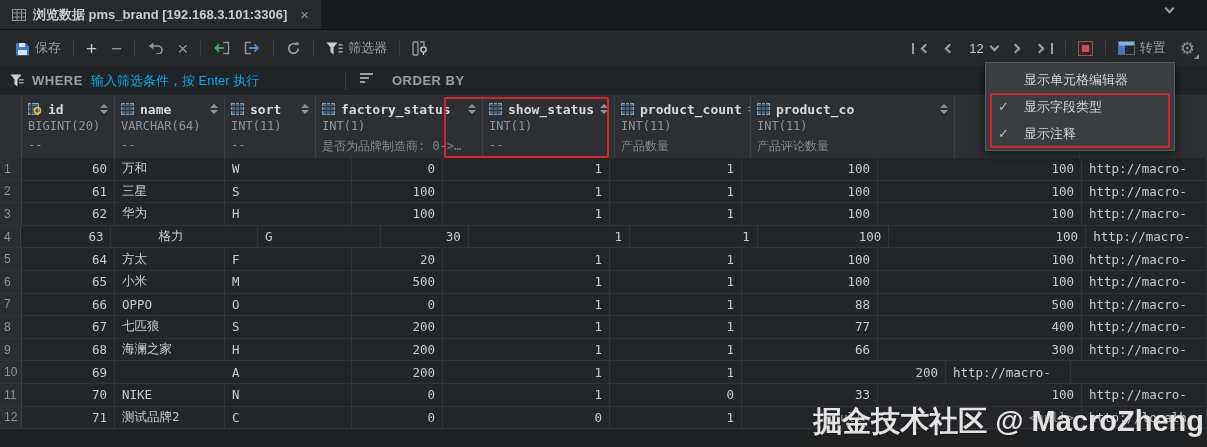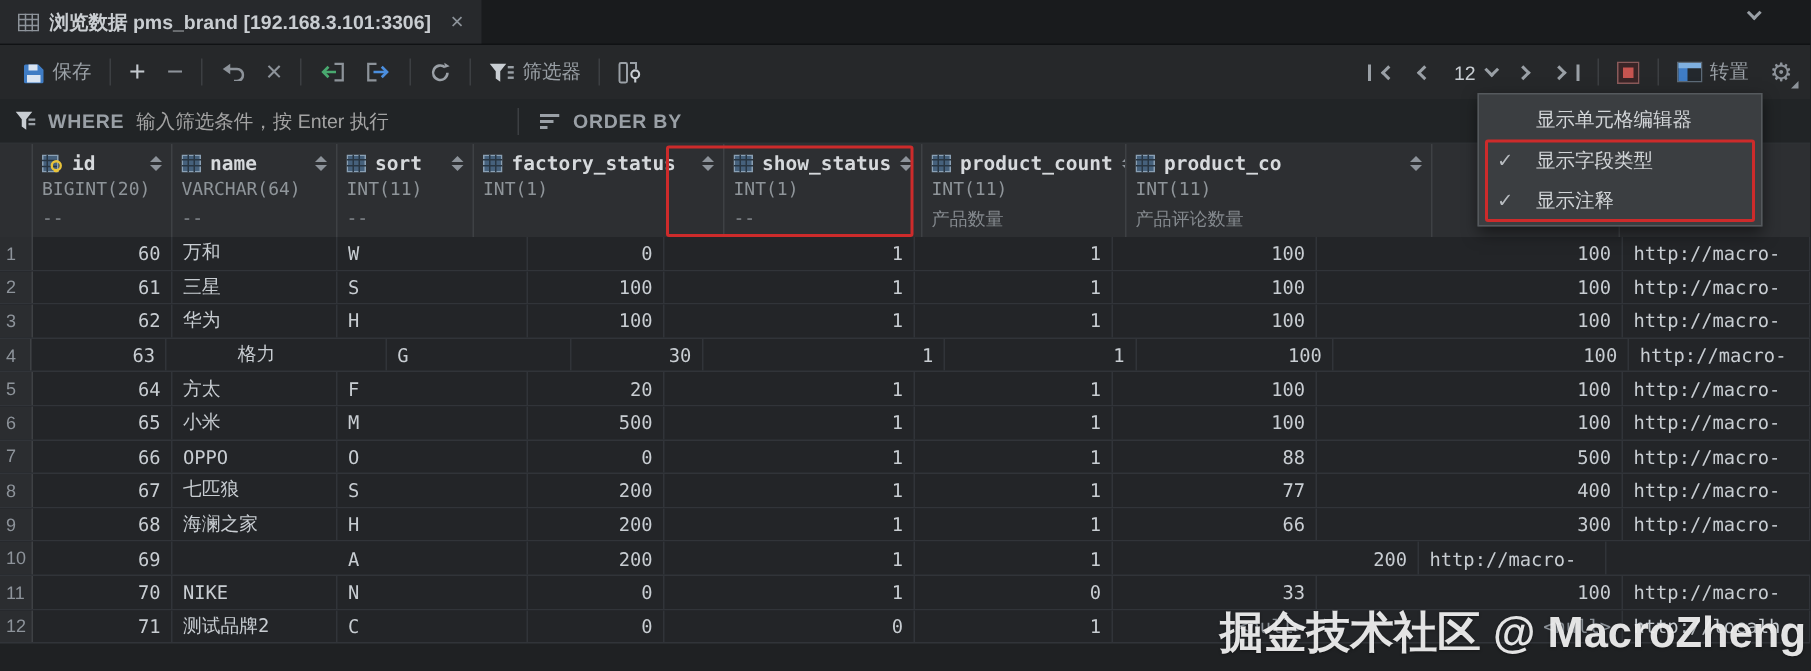--- a/index.html
+++ b/index.html
@@ -24,23 +24,23 @@
   .chev.down { transform:rotate(45deg); margin-top:-3px; }
   .vbar { display:inline-block; width:2px; height:11px; background:#9aa0a6; }
   .pagnum { color:#c8cdd2; font-size:13px; margin:0 2px; }
   .gear-wrap { position:relative; padding-right:4px; }
   .gear-corner { position:absolute; right:0; bottom:2px; width:0; height:0; border-left:5px solid transparent; border-bottom:5px solid #8d939a; }
 
   
   .filterbar { position:absolute; left:0; top:66px; width:1207px; height:30px; background:#212426; display:flex; align-items:center; font-size:13px; border-bottom:1px solid #2e3134; }
   .fb-left { display:flex; align-items:center; gap:8px; padding-left:10px; width:345px; }
   .fb-sep { width:1px; height:18px; background:#3c3f42; }
-  .fb-right { display:flex; align-items:center; gap:9px; padding-left:14px; }
+  .fb-right { display:flex; align-items:flex-start; gap:19px; padding-left:14px; }
   .fb-label { color:#9aa0a6; font-weight:bold; letter-spacing:.5px; }
-  .fb-placeholder { color:#a3a3a3; }
+  .fb-placeholder { color:#0ea5e9; }
 
   
   .grid-header { position:absolute; left:0; top:96px; width:1207px; height:62px; background:#2d2f32; display:flex; }
   .gutter-head { width:22px; border-right:1px solid #3e4144; background:#2d2f32; }
   .hcell { position:relative; border-right:1px solid #3e4144; padding:3px 4px 0 6px; overflow:hidden; }
   .hc-top { display:flex; align-items:center; gap:6px; height:20px; }
   .hc-name { font-family:"DejaVu Sans Mono",monospace; font-weight:bold; font-size:13px; color:#d6d9dc; white-space:nowrap; }
   .hc-sort { margin-left:auto; display:flex; flex-direction:column; align-items:center; cursor:pointer; padding-right:2px; }
   .tri { width:0; height:0; border-left:4px solid transparent; border-right:4px solid transparent; }
   .tri.up { border-bottom:4px solid #8d939a; margin-bottom:2px; }
@@ -317,20 +317,21 @@
             <line x1="0" y1="7.5" x2="13" y2="7.5" stroke="#283643"></line>
           </svg>
         </span>
         <span class="hc-name">factory_status</span>
         <span class="hc-sort">
           <i class="tri up"></i>
           <i class="tri down"></i>
         </span>
       </div>
       <div class="hc-type">INT(1)</div>
+      <div class="hc-comment">是否为品牌制造商: 0-&gt;…</div>
     </div>
     <div class="hcell" style="width: 132px;">
       <div class="hc-top">
         <span>
           <svg width="13" height="12" viewBox="0 0 13 12">
             <rect x="0.5" y="0.5" width="12" height="11" fill="#46617c" stroke="#8aa0b4"></rect>
             <line x1="4.5" y1="0" x2="4.5" y2="12" stroke="#283643"></line>
             <line x1="8.5" y1="0" x2="8.5" y2="12" stroke="#283643"></line>
             <line x1="0" y1="3.5" x2="13" y2="3.5" stroke="#283643"></line>
             <line x1="0" y1="7.5" x2="13" y2="7.5" stroke="#283643"></line>

